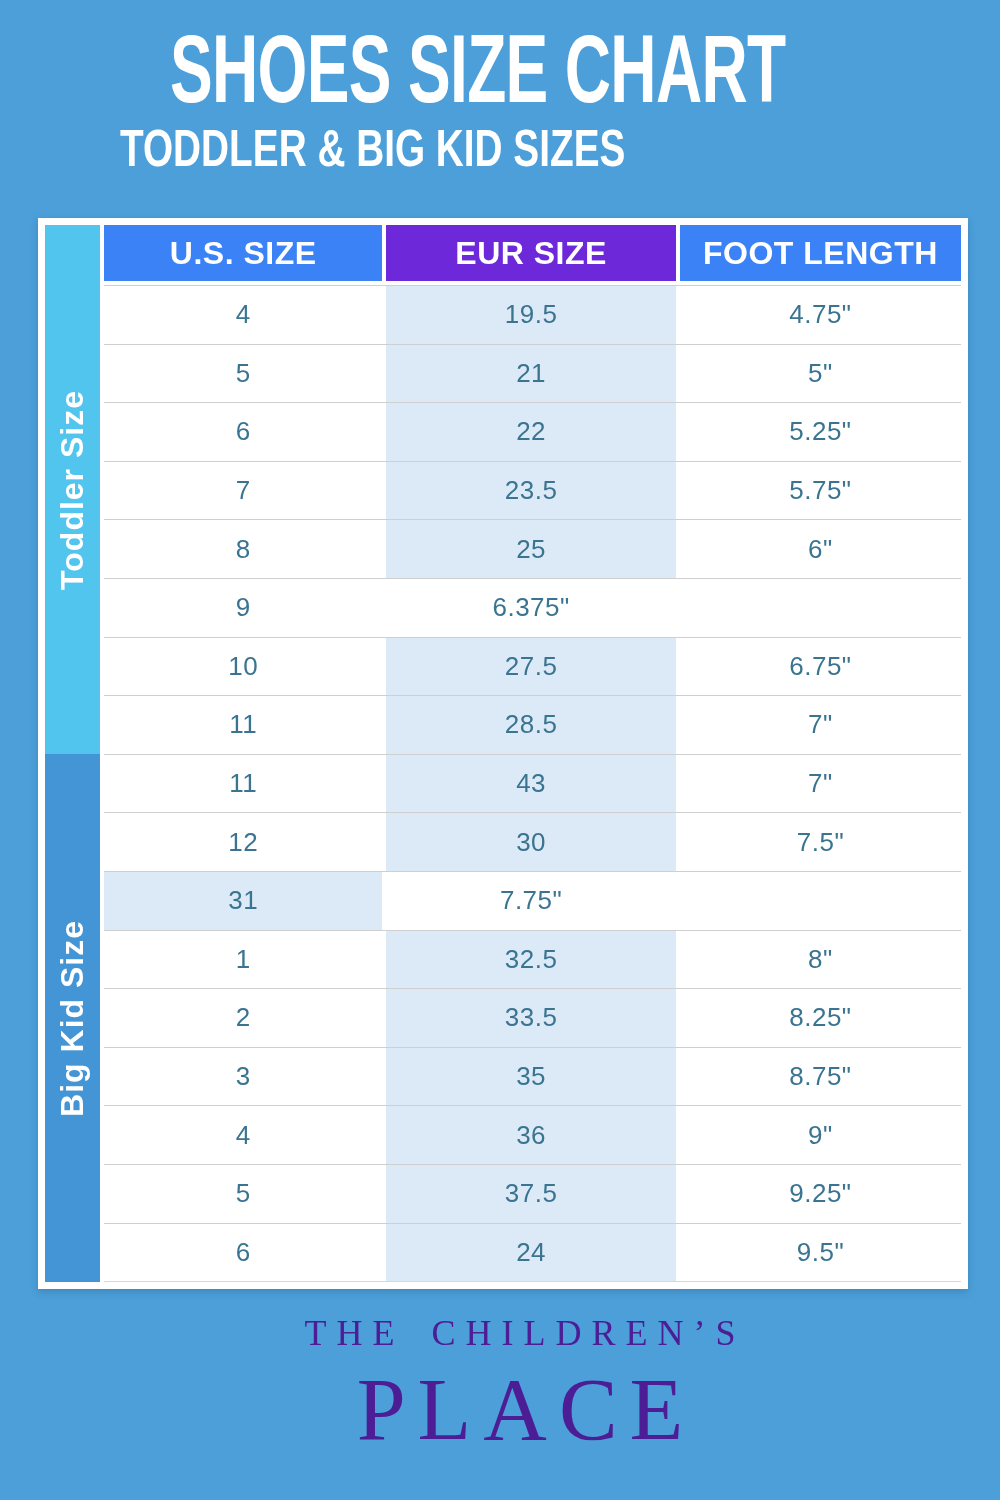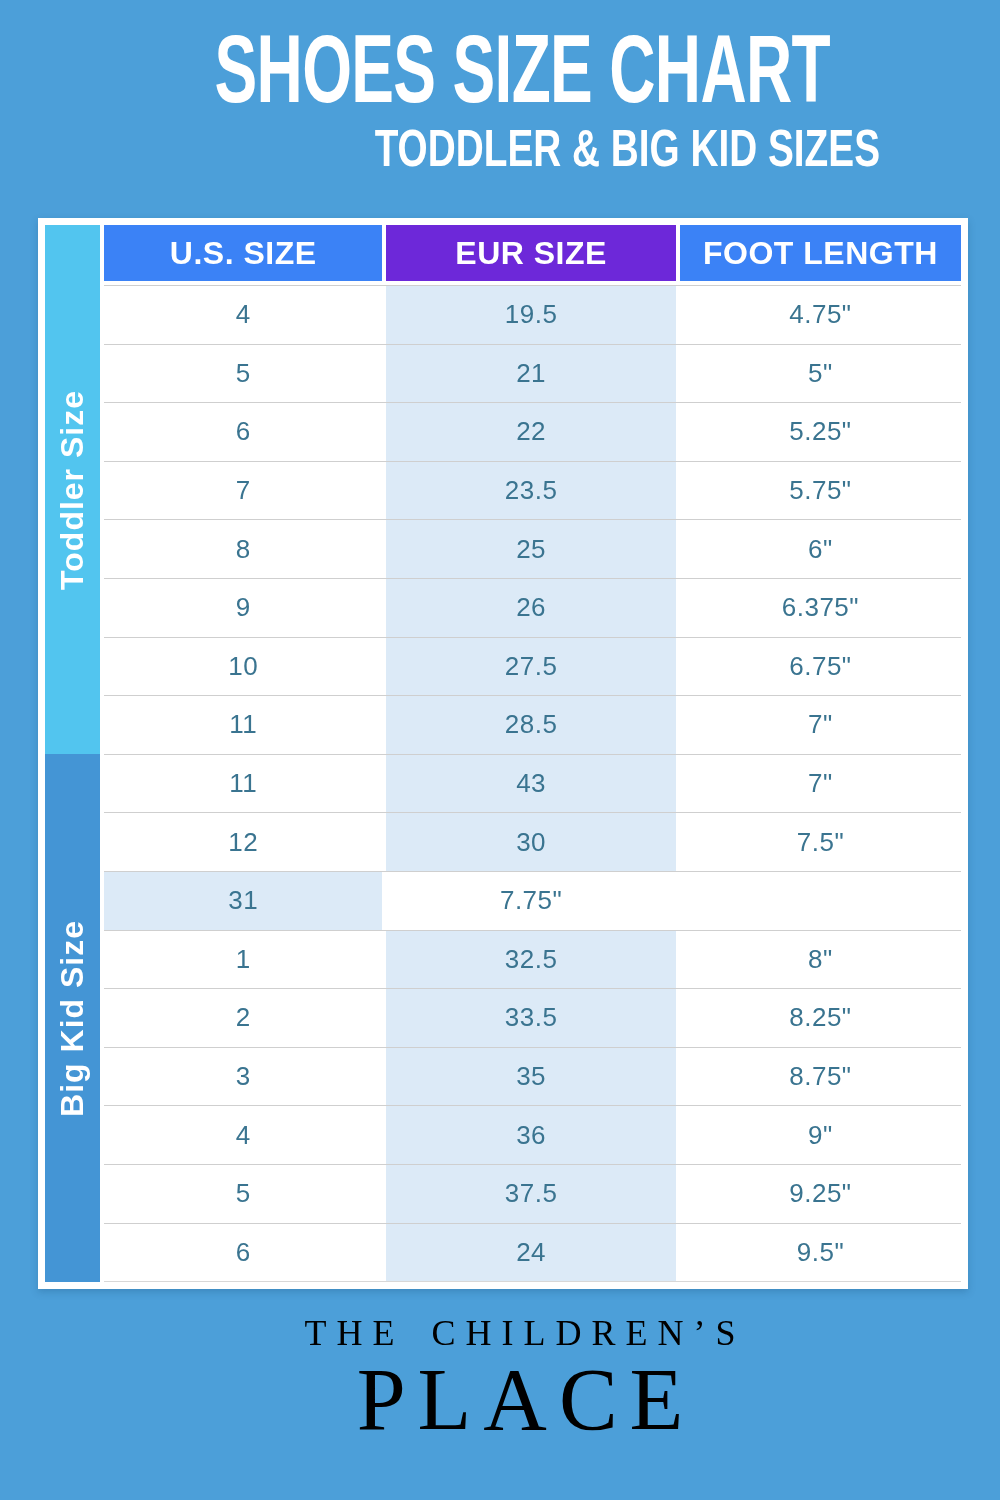--- a/index.html
+++ b/index.html
@@ -6,21 +6,21 @@
   html,body { width:1000px; height:1500px; }
   body {
     font-family:"Liberation Sans", sans-serif;
     background:#4C9FD9;
     position:relative;
     overflow:hidden;
   }
   .page { position:absolute; inset:0; }
 
   
-  .title-wrap { position:absolute; top:20px; left:0; width:100%; text-align:right; color:#fff; }
+  .title-wrap { position:absolute; top:20px; left:0; width:100%; text-align:left; color:#fff; }
   .main-title {
     font-size:97px; font-weight:800; line-height:1.0; letter-spacing:-1px;
     transform:scaleX(0.66); transform-origin:50% 50%; white-space:nowrap;
   }
   .sub-title {
     font-size:51px; font-weight:700; line-height:1.0; margin-top:6px; letter-spacing:0px;
     transform:scaleX(0.76); transform-origin:50% 50%; white-space:nowrap;
   }
 
   
@@ -50,24 +50,24 @@
 
   .tbody { flex:1; display:flex; flex-direction:column; border-bottom:1px solid #d8d8d8; }
   .trow { flex:1; display:grid; grid-template-columns:1fr 1.04fr 1.01fr; gap:4px; border-top:1px solid #cfcfcf; }
   .tcell {
     display:flex; align-items:center; justify-content:center;
     font-size:26px; color:#3A7490; letter-spacing:0.5px; background:#fff;
   }
   .tcell.eur { background:#DCEAF7; }
 
   
-  .footer { position:absolute; top:1312px; left:0; width:100%; text-align:center; color:#000000;
+  .footer { position:absolute; top:1312px; left:0; width:100%; text-align:center; color:#4c1d95;
             font-family:"Liberation Serif", serif;padding-left:40px; }
   .brand-top { font-size:36px; letter-spacing:10px; text-indent:10px; word-spacing:8px; }
-  .brand-bottom { font-size:88px; letter-spacing:12px; text-indent:12px; line-height:1.0; margin-top:2px; }
+  .brand-bottom { font-size:88px; letter-spacing:12px; text-indent:12px; line-height:1.0; margin-top:12px; }
 </style>
 </head>
 <body>
 
 <div class="page">
 
   <div class="title-wrap">
     <div class="main-title">SHOES SIZE CHART</div>
     <div class="sub-title">TODDLER &amp; BIG KID SIZES</div>
   </div>
@@ -111,21 +111,20 @@
             <div class="tcell eur">23.5</div>
             <div class="tcell">5.75"</div>
           </div>
           <div class="trow">
             <div class="tcell">8</div>
             <div class="tcell eur">25</div>
             <div class="tcell">6"</div>
           </div>
           <div class="trow">
             <div class="tcell">9</div>
-            <div class="tcell eur">26</div>
             <div class="tcell">6.375"</div>
           </div>
           <div class="trow">
             <div class="tcell">10</div>
             <div class="tcell eur">27.5</div>
             <div class="tcell">6.75"</div>
           </div>
           <div class="trow">
             <div class="tcell">11</div>
             <div class="tcell eur">28.5</div>

